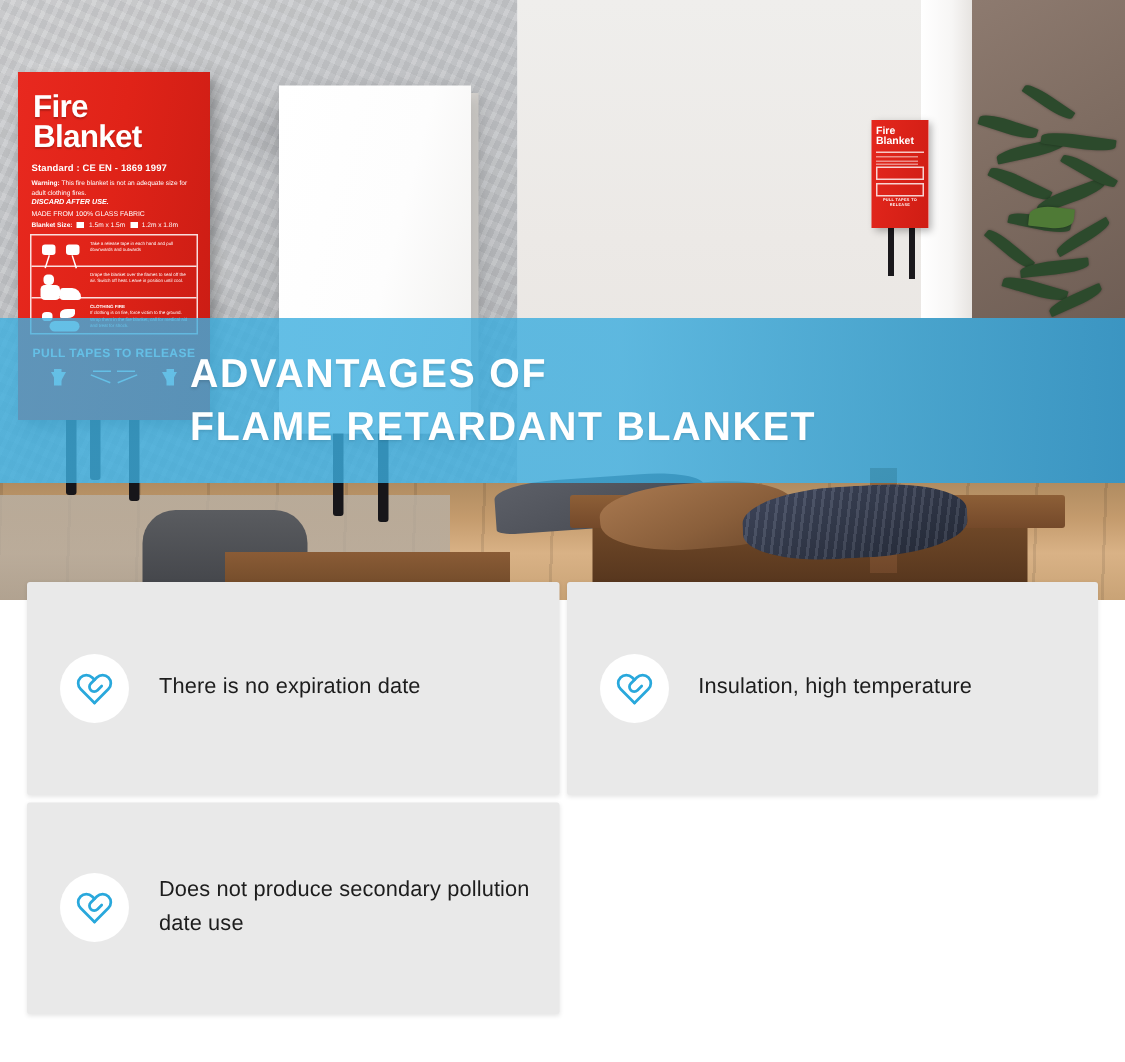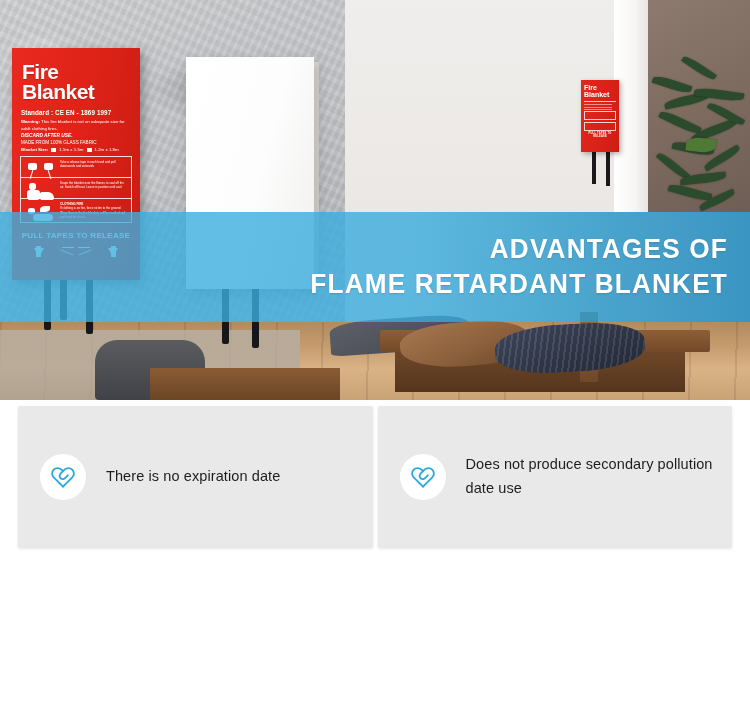--- a/index.html
+++ b/index.html
@@ -195,29 +195,29 @@
   .spkg-pull { color:#fff; font-size:2.6px; font-weight:bold; text-align:center; letter-spacing:.2px; }
   .spkg-tape { position:absolute; width:4px; background:#1a181c; }
 
   
   .banner {
     position:absolute; left:0; top:212px; width:750px; height:110px;
     background:linear-gradient(90deg, rgba(62,176,224,.80) 0%, rgba(58,172,222,.80) 55%, rgba(46,152,200,.86) 82%, rgba(40,140,190,.90) 100%);
   }
   .banner-title {
     position:absolute; right:22px; top:232px; width:620px;
-    text-align:right; color:#ffffff; font-weight:bold;
+    text-align:left; color:#ffffff; font-weight:bold;
     font-size:27px; line-height:1.28; letter-spacing:1.2px;
     text-shadow:0 1px 2px rgba(0,0,0,.12);
   }
   .banner-title .ln { display:block; transform:scaleX(.97); transform-origin:right center; }
 
   
   .cards {
-    position:absolute; left:18px; top:406px; width:714px; height:288px;
+    position:absolute; left:18px; top:388px; width:714px; height:288px;
     display:grid; grid-template-columns:1fr 1fr; grid-template-rows:1fr 1fr;
     gap:5px;
   }
   .card {
     background:#e9e9e9; border-radius:2px;
     display:flex; align-items:center; padding:0 18px 0 22px;
     box-shadow:0 1px 3px rgba(0,0,0,.10);
   }
   .card-icon {
     flex:0 0 46px; width:46px; height:46px; border-radius:50%;
@@ -375,26 +375,35 @@
     <div class="card">
       <div class="card-icon">
         <svg width="28" height="28" viewBox="0 0 32 32" fill="none" aria-hidden="true">
           <path d="M16 27 L5.4 16.4 a6.2 6.2 0 0 1 0-8.8 a6.2 6.2 0 0 1 8.8 0 l1.8 1.8" stroke="#29a8dc" stroke-width="2.1" stroke-linecap="round" fill="none"></path>
           <path d="M16 27 L26.6 16.4 a6.2 6.2 0 0 0 0-8.8 a6.2 6.2 0 0 0 -8.8 0 l-4.6 4.6 a3.6 3.6 0 0 0 0 5.1 a3.6 3.6 0 0 0 5.1 0 l3.2 -3.2" stroke="#29a8dc" stroke-width="2.1" stroke-linecap="round" fill="none"></path>
         </svg>
       </div>
       <div class="card-text">There is no expiration date</div>
     </div>
 
-
     <div class="card">
       <div class="card-icon">
         <svg width="28" height="28" viewBox="0 0 32 32" fill="none" aria-hidden="true">
           <path d="M16 27 L5.4 16.4 a6.2 6.2 0 0 1 0-8.8 a6.2 6.2 0 0 1 8.8 0 l1.8 1.8" stroke="#29a8dc" stroke-width="2.1" stroke-linecap="round" fill="none"></path>
           <path d="M16 27 L26.6 16.4 a6.2 6.2 0 0 0 0-8.8 a6.2 6.2 0 0 0 -8.8 0 l-4.6 4.6 a3.6 3.6 0 0 0 0 5.1 a3.6 3.6 0 0 0 5.1 0 l3.2 -3.2" stroke="#29a8dc" stroke-width="2.1" stroke-linecap="round" fill="none"></path>
         </svg>
       </div>
+      <div class="card-text">Insulation, high temperature</div>
+    </div>
+
+    <div class="card">
+      <div class="card-icon">
+        <svg width="28" height="28" viewBox="0 0 32 32" fill="none" aria-hidden="true">
+          <path d="M16 27 L5.4 16.4 a6.2 6.2 0 0 1 0-8.8 a6.2 6.2 0 0 1 8.8 0 l1.8 1.8" stroke="#29a8dc" stroke-width="2.1" stroke-linecap="round" fill="none"></path>
+          <path d="M16 27 L26.6 16.4 a6.2 6.2 0 0 0 0-8.8 a6.2 6.2 0 0 0 -8.8 0 l-4.6 4.6 a3.6 3.6 0 0 0 0 5.1 a3.6 3.6 0 0 0 5.1 0 l3.2 -3.2" stroke="#29a8dc" stroke-width="2.1" stroke-linecap="round" fill="none"></path>
+        </svg>
+      </div>
       <div class="card-text">Does not produce secondary pollution date use</div>
     </div>
 
 
   </div>
 </div>
 
 </body></html>

